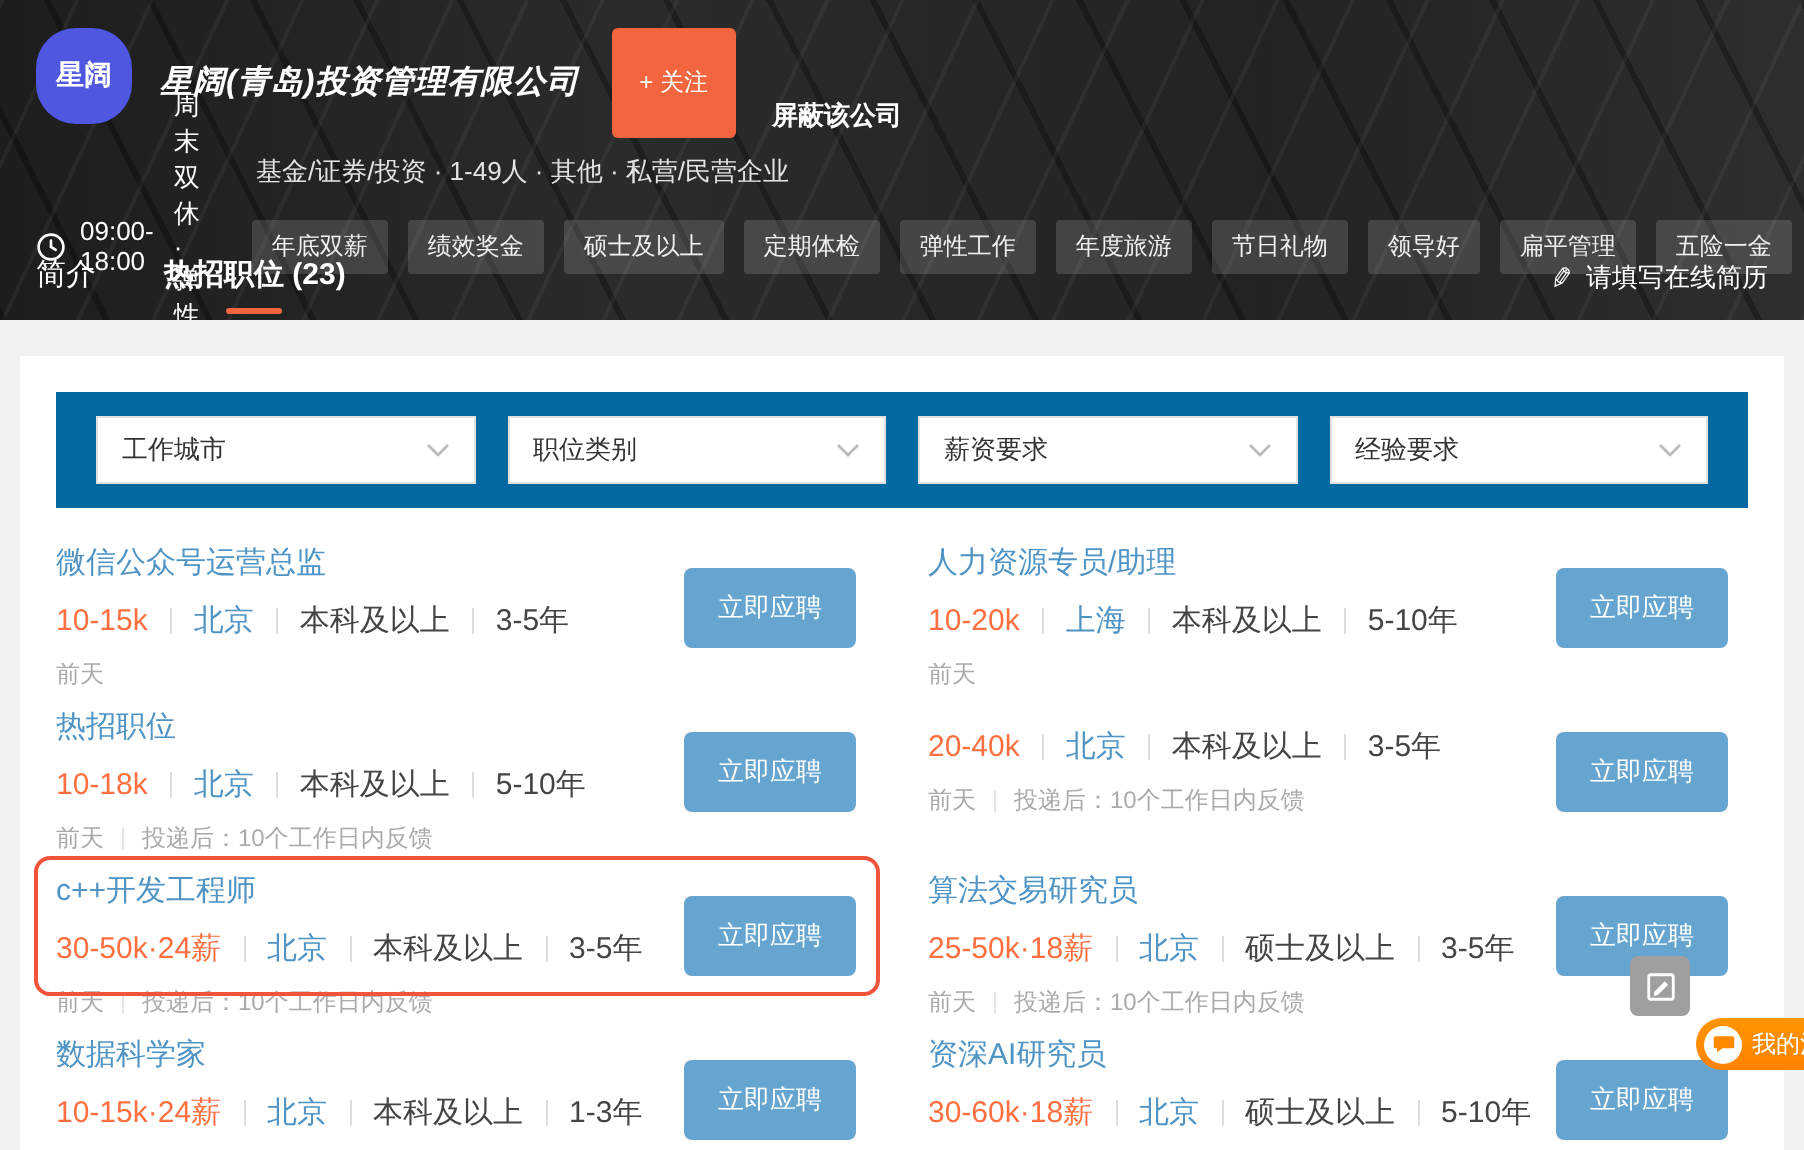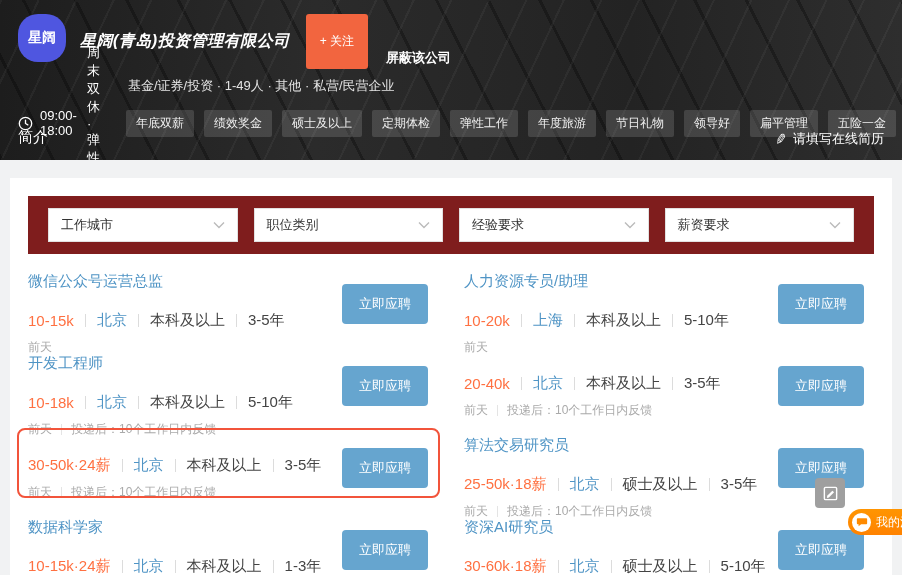--- a/index.html
+++ b/index.html
@@ -40,32 +40,32 @@
   .tab.active { font-weight:bold; }
   .tab.active::after { content:""; position:absolute; left:50%; transform:translateX(-50%);
     bottom:0; width:28px; height:3px; border-radius:2px; background:#f2653f; }
   .resume-link { margin-left:auto; font-size:13px; color:#fff; display:flex;
     align-items:center; cursor:pointer; padding-bottom:6px; }
   .pen-icon { font-size:14px; margin-right:6px; transform:scaleX(-1) rotate(10deg); display:inline-block; }
 
   
   .card { margin:18px 10px 0 10px; background:#fff; height:397px; padding:18px 18px 0 18px; }
 
-  .filter-band { background:#7f1d1d; padding:12px 20px; display:flex; gap:16px; }
+  .filter-band { background:#0369a1; padding:12px 20px; display:flex; gap:16px; }
   .select { flex:1; background:#fff; border:1px solid #e1e1e1; height:34px;
     display:flex; align-items:center; padding:0 12px; font-size:13px; color:#333;
     cursor:pointer; }
   .select .chev { margin-left:auto; width:12px; height:8px; }
 
   .jobs { display:grid; grid-template-columns:1fr 1fr; column-gap:26px; padding:2px 0 0 0; }
   .job { position:relative; padding:16px 10px 0 0; height:82px; }
   .job.highlighted::before { content:""; position:absolute; left:-11px; right:-2px;
     top:8px; bottom:4px; border:2px solid #f2543b; border-radius:8px; pointer-events:none; }
   .job-title { font-size:15px; color:#4f94c5; cursor:pointer; }
-  .job-line { margin-top:20px; font-size:15px; color:#444; display:flex; align-items:center; }
+  .job-line { margin-top:10px; font-size:15px; color:#444; display:flex; align-items:center; }
   .salary { color:#ff7041; }
   .city { color:#4f94c5; }
   .sep { display:inline-block; width:1px; height:13px; background:#dcdcdc; margin:0 11px; }
   .job-meta { margin-top:9px; font-size:12px; color:#aaa; display:flex; align-items:center; }
   .meta-sep { display:inline-block; width:1px; height:11px; background:#e4e4e4; margin:0 9px; }
   .apply-btn { position:absolute; right:10px; top:28px; width:86px; height:40px;
     background:#66a5cf; color:#fff; border:none; border-radius:4px; font-size:13px;
     cursor:pointer; }
 
   
@@ -114,20 +114,21 @@
         <span class="tag">扁平管理</span>
         <span class="tag">五险一金</span>
         <span class="tag">团队聚餐</span>
       </div>
 
   </div>
 
   <div class="tab-row">
 
     <span class="tab">简介</span>
+      <span class="tab active">热招职位 (23)</span>
       <span class="resume-link">
       <span class="pen-icon">✎</span>
       <span>请填写在线简历</span>
     </span>
   </div>
 </div>
 
 <div class="card">
   <div class="filter-band">
       <div class="select">
@@ -136,31 +137,31 @@
           <path d="M1 1.5 L6 6.5 L11 1.5" fill="none" stroke="#bbb" stroke-width="1.4"></path>
         </svg>
       </div>
       <div class="select">
         <span>职位类别</span>
         <svg class="chev" viewBox="0 0 12 8">
           <path d="M1 1.5 L6 6.5 L11 1.5" fill="none" stroke="#bbb" stroke-width="1.4"></path>
         </svg>
       </div>
       <div class="select">
+        <span>薪资要求</span>
+        <svg class="chev" viewBox="0 0 12 8">
+          <path d="M1 1.5 L6 6.5 L11 1.5" fill="none" stroke="#bbb" stroke-width="1.4"></path>
+        </svg>
+      </div>
+      <div class="select">
         <span>经验要求</span>
         <svg class="chev" viewBox="0 0 12 8">
           <path d="M1 1.5 L6 6.5 L11 1.5" fill="none" stroke="#bbb" stroke-width="1.4"></path>
         </svg>
       </div>
-      <div class="select">
-        <span>薪资要求</span>
-        <svg class="chev" viewBox="0 0 12 8">
-          <path d="M1 1.5 L6 6.5 L11 1.5" fill="none" stroke="#bbb" stroke-width="1.4"></path>
-        </svg>
-      </div>
     </div>
   <div class="jobs">
   <div class="job">
     <div class="job-title">微信公众号运营总监</div>
     <div class="job-line">
       <span class="salary">10-15k</span>
       <span class="sep"></span>
       <span class="city">北京</span>
       <span class="sep"></span>
       <span class="edu">本科及以上</span>
@@ -186,21 +187,21 @@
       <span class="exp">5-10年</span>
     </div>
     <div class="job-meta">
       <span>前天</span>
 
     </div>
     <button class="apply-btn">立即应聘</button>
   </div>
 
   <div class="job">
-    <div class="job-title">开发工程师</div>
+    <div class="job-title">热招职位</div>
     <div class="job-line">
       <span class="salary">10-18k</span>
       <span class="sep"></span>
       <span class="city">北京</span>
       <span class="sep"></span>
       <span class="edu">本科及以上</span>
       <span class="sep"></span>
       <span class="exp">5-10年</span>
     </div>
     <div class="job-meta">
@@ -223,20 +224,21 @@
     </div>
     <div class="job-meta">
       <span>前天</span>
       <span class="meta-sep"></span>
       <span>投递后：10个工作日内反馈</span>
     </div>
     <button class="apply-btn">立即应聘</button>
   </div>
 
   <div class="job highlighted">
+    <div class="job-title">c++开发工程师</div>
     <div class="job-line">
       <span class="salary">30-50k·24薪</span>
       <span class="sep"></span>
       <span class="city">北京</span>
       <span class="sep"></span>
       <span class="edu">本科及以上</span>
       <span class="sep"></span>
       <span class="exp">3-5年</span>
     </div>
     <div class="job-meta">

